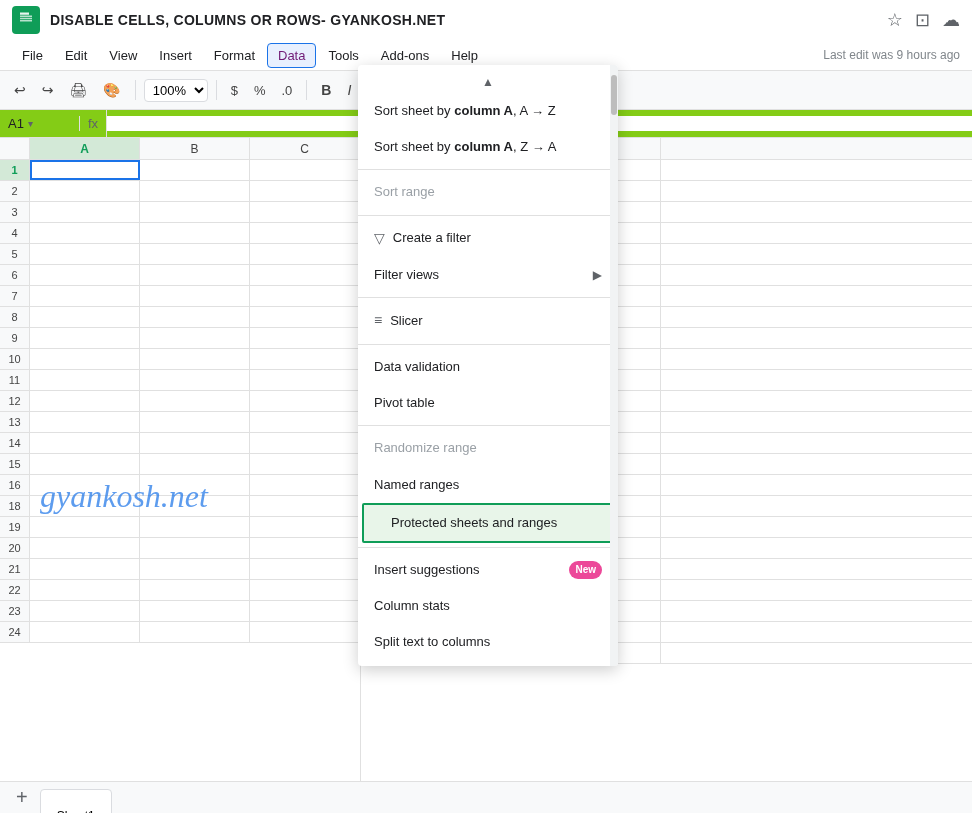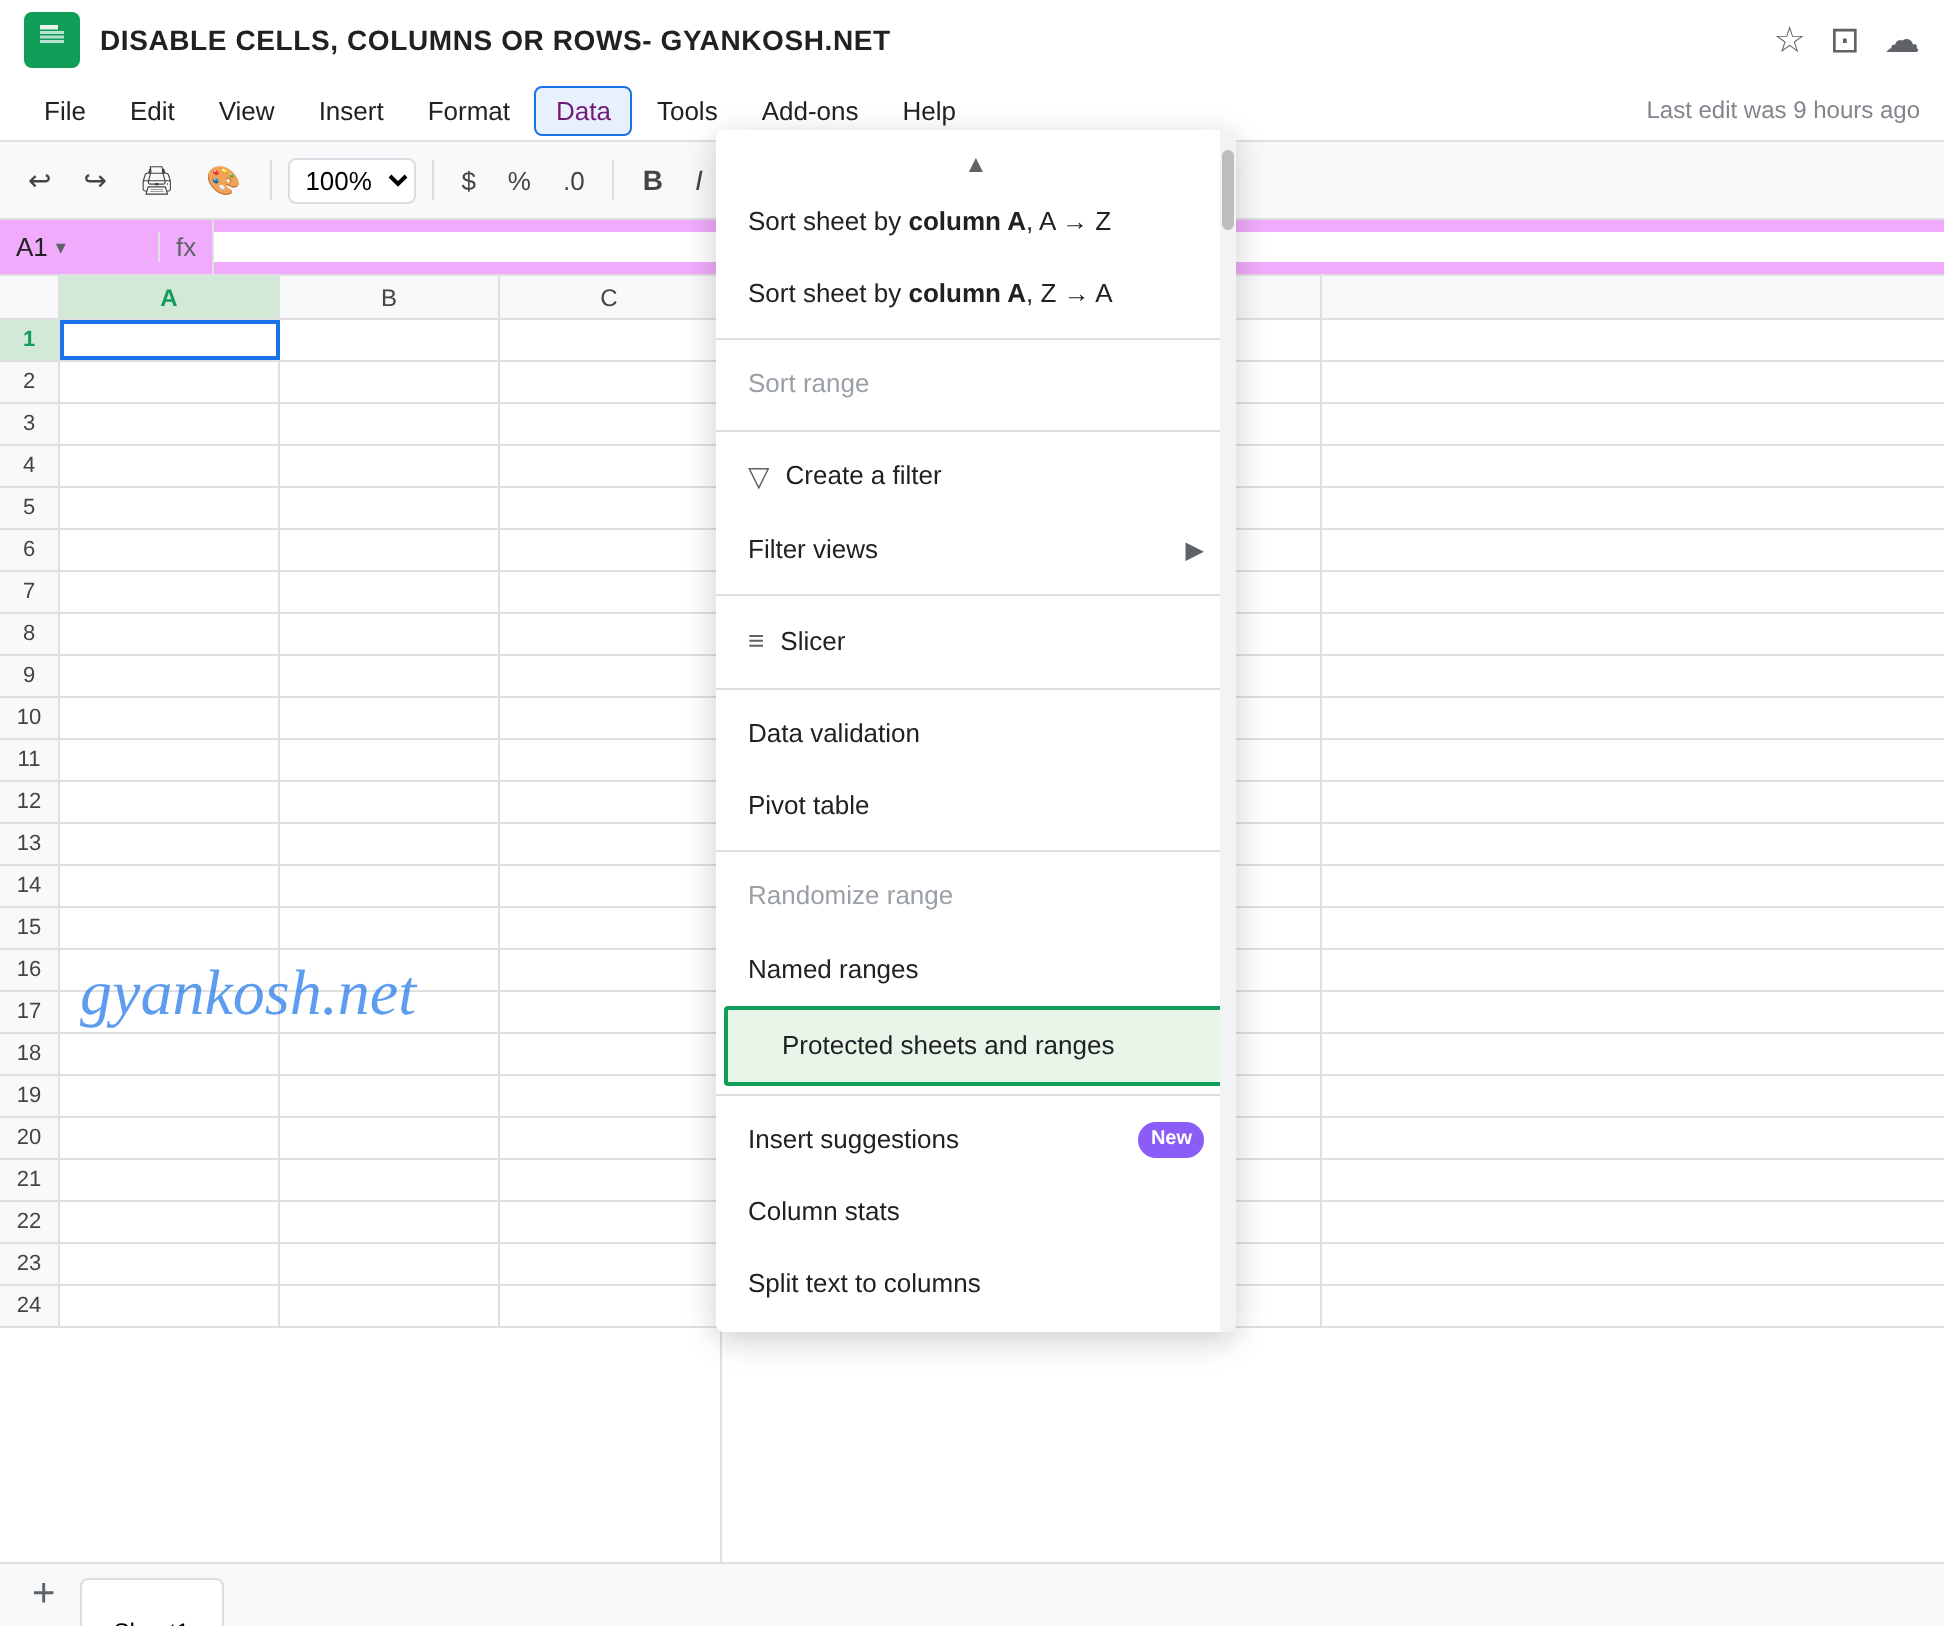--- a/index.html
+++ b/index.html
@@ -100,21 +100,21 @@
       cursor: pointer;
     }
     .toolbar-currency { font-size: 13px; color: #444; padding: 4px 6px; cursor: pointer; }
 
     
     .formula-bar {
       display: flex;
       align-items: center;
       height: 28px;
       border-bottom: 1px solid #e0e0e0;
-      background: #f0abfc;
+      background: #84cc16;
     }
     .cell-ref-box {
       width: 80px;
       border-right: 1px solid #e0e0e0;
       padding: 0 8px;
       font-size: 13px;
       color: #202124;
       display: flex;
       align-items: center;
     }
@@ -283,21 +283,21 @@
       padding: 9px 27px;
     }
     .dropdown-item .item-icon {
       margin-right: 8px;
       color: #5f6368;
       font-size: 14px;
     }
     .dropdown-item .item-text { flex: 1; }
     .dropdown-item .arrow { font-size: 12px; color: #5f6368; }
     .dropdown-item .new-badge {
-      background: #8b5cf6;
+      background: #ec4899;
       color: #fff;
       font-size: 10px;
       font-weight: bold;
       padding: 2px 6px;
       border-radius: 10px;
       margin-left: 16px;
     }
     .dropdown-divider {
       height: 1px;
       background: #e0e0e0;
@@ -538,26 +538,20 @@
           <div class="cell"></div>
           <div class="cell"></div>
         </div>
         <div class="grid-row">
           <div class="row-num">16</div>
           <div class="cell"></div>
           <div class="cell"></div>
           <div class="cell"></div>
         </div>
         <div class="grid-row">
-          <div class="row-num">17</div>
-          <div class="cell"></div>
-          <div class="cell"></div>
-          <div class="cell"></div>
-        </div>
-        <div class="grid-row">
           <div class="row-num">18</div>
           <div class="cell"></div>
           <div class="cell"></div>
           <div class="cell"></div>
         </div>
         <div class="grid-row">
           <div class="row-num">19</div>
           <div class="cell"></div>
           <div class="cell"></div>
           <div class="cell"></div>

